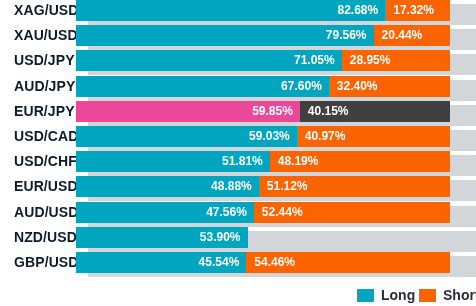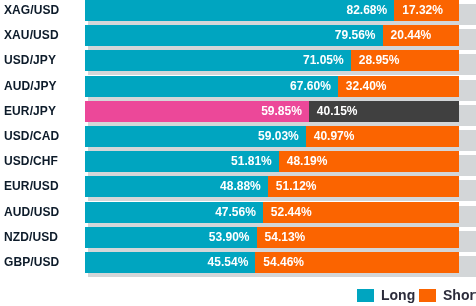--- a/index.html
+++ b/index.html
@@ -33,45 +33,45 @@
 
   .bar-row {
     position: absolute;
     left: 0;
     width: 476px;
     height: 25px;
   }
 
   .row-label {
     position: absolute;
-    left: 4px;
+    left: 14px;
     top: 0;
     width: 78px;
     height: 21px;
     line-height: 21px;
-    font-size: 12px;
+    font-size: 14px;
     font-weight: bold;
     color: #0d1b2a;
     letter-spacing: 0.1px;
     white-space: nowrap;
   }
 
   
   .row-track {
     position: absolute;
     left: 88px;
     top: 4px;
     width: 388px;
     height: 21px;
     background: #d3d6d8;
   }
 
   .row-bars {
     position: absolute;
-    left: 85px;
+    left: 76px;
     top: 0px;
     width: 374px;
     height: 35px;
     display: flex;
     overflow: hidden;
   }
 
   .seg {
     height: 21px;
     line-height: 21px;
@@ -199,21 +199,20 @@
         <div class="row-bars">
           <div class="seg seg-long" style="width: 47.56%; background: rgb(0, 165, 192);">47.56%</div>
           <div class="seg seg-short" style="width: 52.44%; background: rgb(251, 100, 0);">52.44%</div>
         </div>
       </div>
       <div class="bar-row" style="top: 226.8px;">
         <div class="row-track" style="background: rgb(211, 214, 216);"></div>
         <div class="row-label" style="color: rgb(13, 27, 42);">NZD/USD</div>
         <div class="row-bars">
           <div class="seg seg-long" style="width: 45.87%; background: rgb(0, 165, 192);">53.90%</div>
-          <div class="seg seg-short" style="width: 54.13%; background: rgb(251, 100, 0);">54.13%</div>
         </div>
       </div>
       <div class="bar-row" style="top: 252px;">
         <div class="row-track" style="background: rgb(211, 214, 216);"></div>
         <div class="row-label" style="color: rgb(13, 27, 42);">GBP/USD</div>
         <div class="row-bars">
           <div class="seg seg-long" style="width: 45.54%; background: rgb(0, 165, 192);">45.54%</div>
           <div class="seg seg-short" style="width: 54.46%; background: rgb(251, 100, 0);">54.46%</div>
         </div>
       </div>

